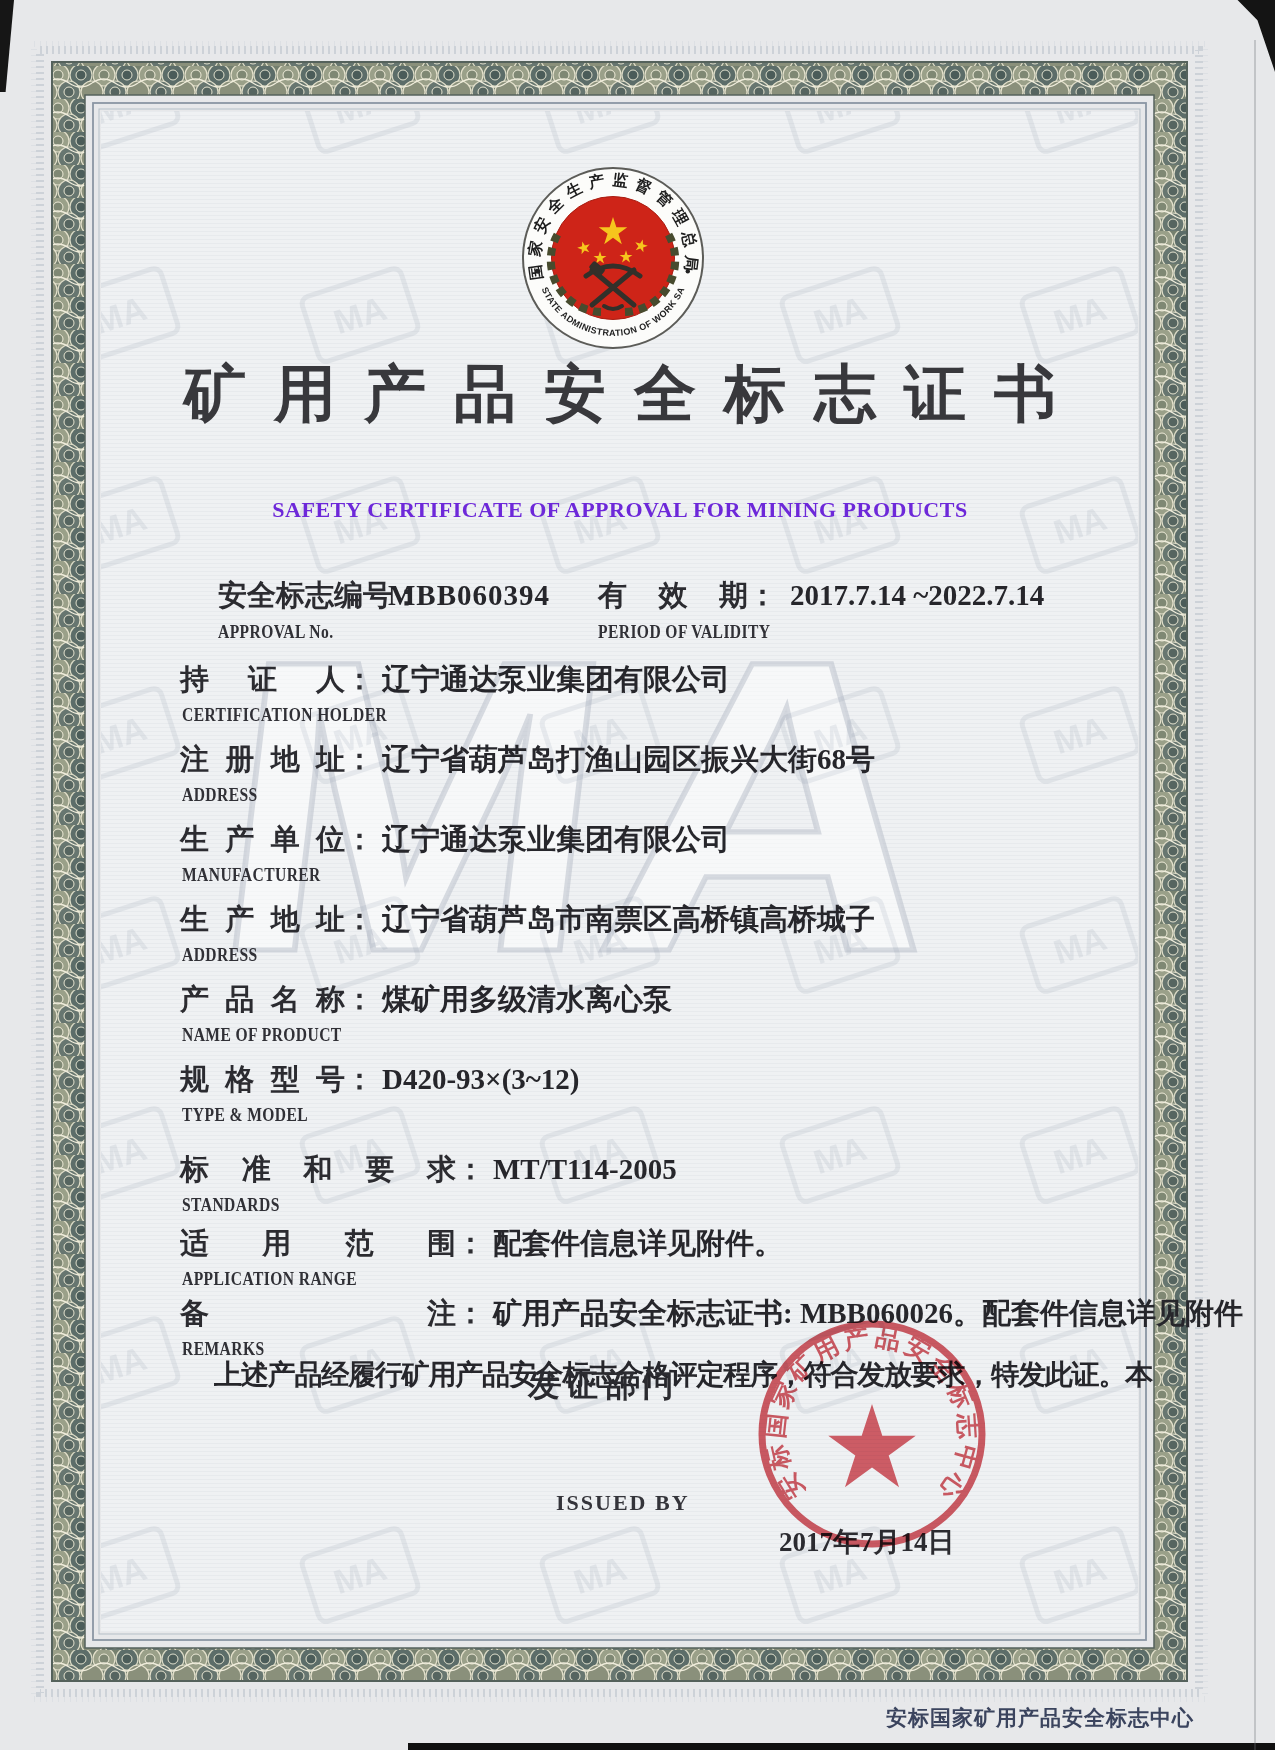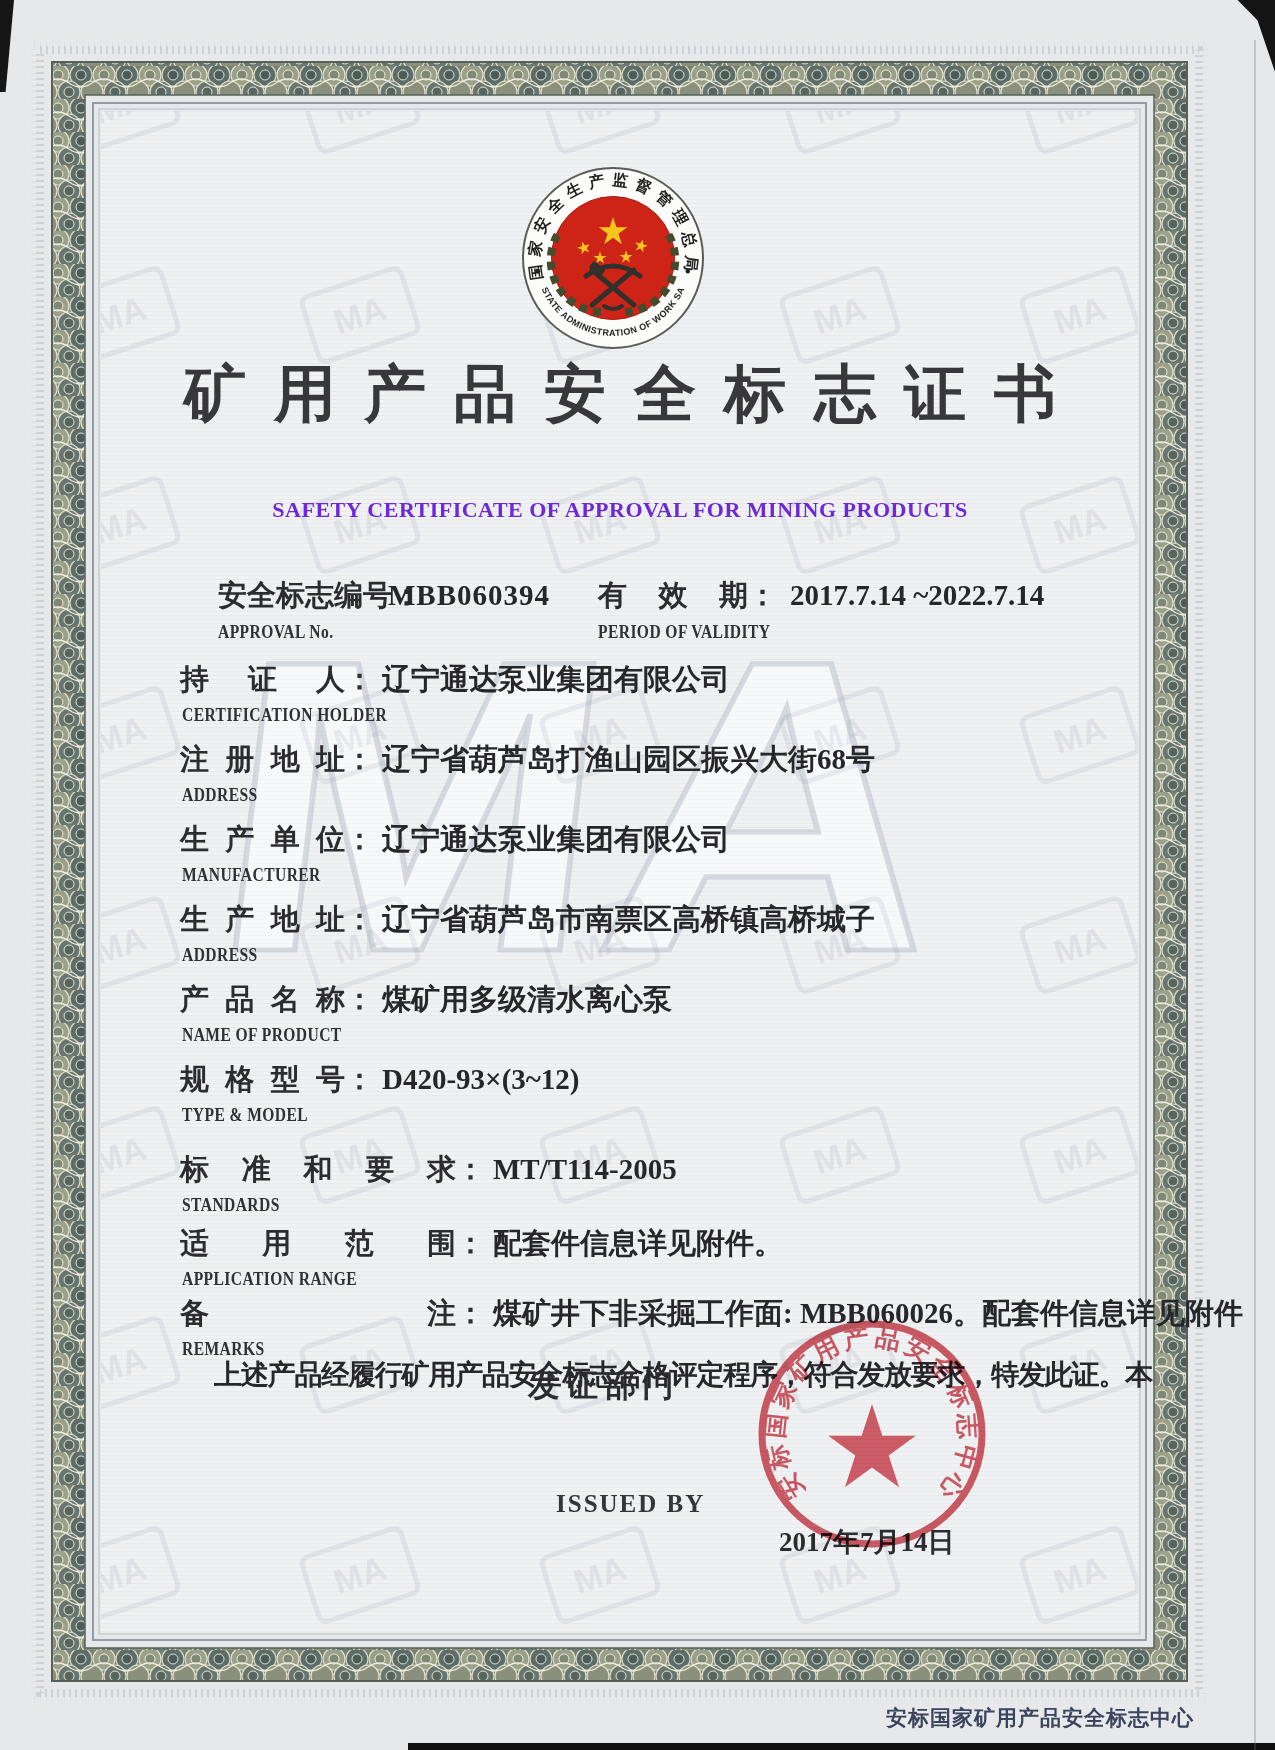--- a/index.html
+++ b/index.html
@@ -25,21 +25,21 @@
   .field{left:180px;z-index:3;white-space:nowrap;}
   .field .flabel{font-size:29px;font-weight:700;color:#2b2b30;}
   .field .ga{width:165px;}
   .field .gb{width:276px;}
   .field .colon{font-size:29px;font-weight:700;}
   .field .fvalue{font-size:29px;font-weight:700;margin-left:8px;color:#26262b;}
   .field .fsub{position:absolute;left:2px;top:44px;font-size:19px;font-weight:600;color:#303036;
                letter-spacing:0.5px;transform:scaleX(0.82);transform-origin:0 50%;}
   .statement{font-size:28px;font-weight:600;letter-spacing:-1.2px;color:#26262b;white-space:nowrap;z-index:3;}
   .issuedby{left:528px;top:1364px;font-size:32px;font-weight:700;letter-spacing:6px;color:#2b2b30;z-index:3;}
-  .issuedby-en{left:556px;top:1490px;font-size:25px;font-weight:600;letter-spacing:2px;color:#34343a;z-index:3;}
+  .issuedby-en{left:556px;top:1490px;font-size:22px;font-weight:600;letter-spacing:2px;color:#34343a;z-index:3;}
   .issue-date{left:779px;top:1524px;font-size:27px;font-weight:600;color:#2b2b30;z-index:3;}
   svg.stamp{position:absolute;left:748px;top:1310px;z-index:5;mix-blend-mode:multiply;opacity:0.9;}
   svg.emblem{position:absolute;left:518px;top:163px;z-index:3;}
   .footer-note{left:886px;top:1704px;font-size:21px;font-weight:600;letter-spacing:1px;color:#3b445e;z-index:3;}
   .scan-tl{left:0;top:0;width:14px;height:92px;background:#161616;
            clip-path:polygon(0 0,100% 0,40% 100%,0 100%);z-index:6;}
   .scan-tr{left:1236px;top:0;width:39px;height:72px;background:#141414;
            clip-path:polygon(4% 0,100% 0,100% 100%,55% 28%);z-index:6;}
   .scan-bottom{left:408px;top:1743px;width:867px;height:7px;background:#101010;z-index:6;}
   .scan-crease{left:1254px;top:40px;width:2px;height:1710px;background:rgba(110,112,118,0.30);z-index:6;}
@@ -209,21 +209,21 @@
           <span>用</span>
           <span>范</span>
           <span>围</span>
         </span><span class="colon">：</span><span class="fvalue">配套件信息详见附件。</span>
     <div class="fsub">APPLICATION RANGE</div>
   </div>
       <div class="field abs" style="top: 1294px;">
     <span class="flabel gb" data-justify="">
           <span>备</span>
           <span>注</span>
-        </span><span class="colon">：</span><span class="fvalue">煤矿井下非采掘工作面: MBB060026。配套件信息详见附件</span>
+        </span><span class="colon">：</span><span class="fvalue">矿用产品安全标志证书: MBB060026。配套件信息详见附件</span>
     <div class="fsub">REMARKS</div>
   </div>
     </div>
 
   <div class="abs statement" style="left:214px;top:1356px;">上述产品经履行矿用产品安全标志合格评定程序，符合发放要求，特发此证。本</div>
 
   <div class="abs issuedby">发证部门</div>
   <div class="abs issuedby-en">ISSUED BY</div>
   <div class="abs issue-date">2017年7月14日</div>
 

